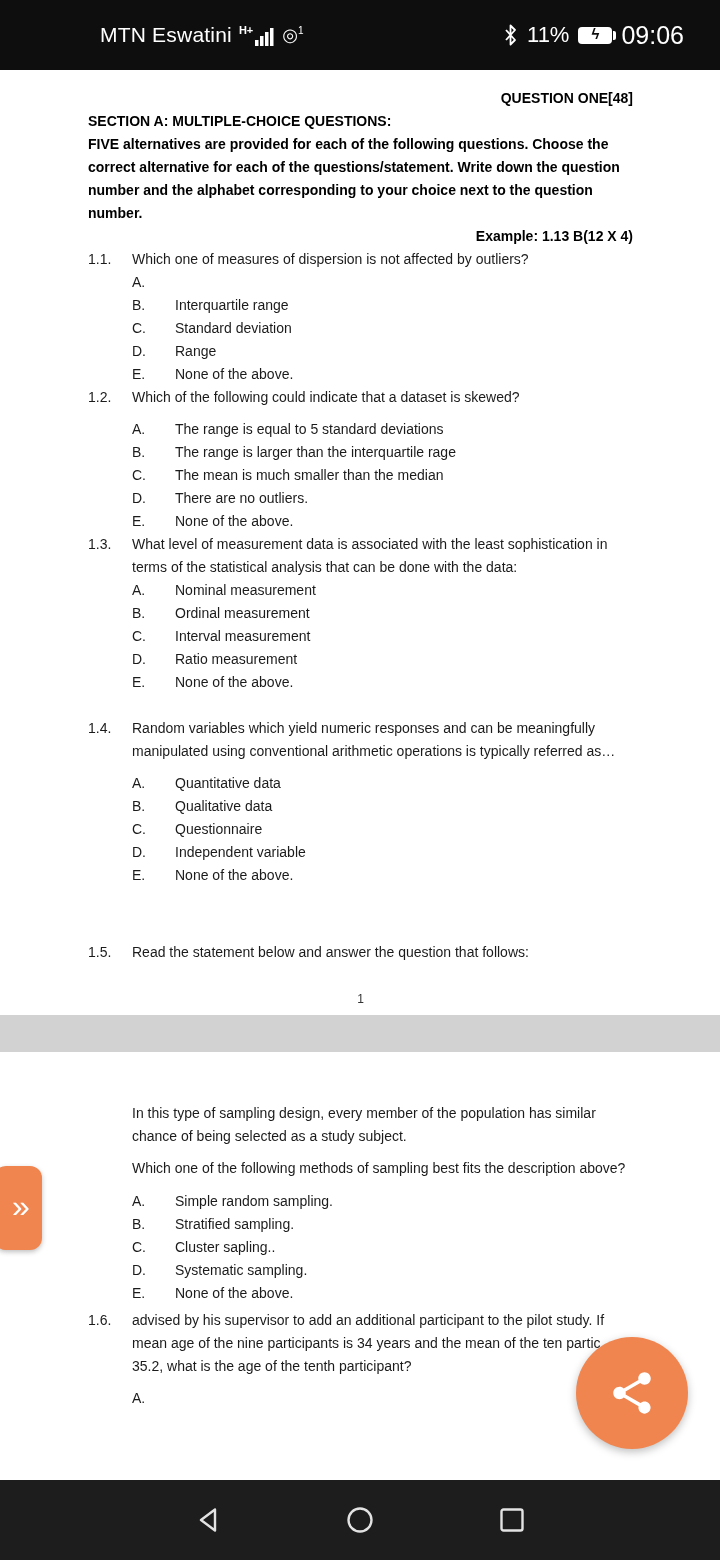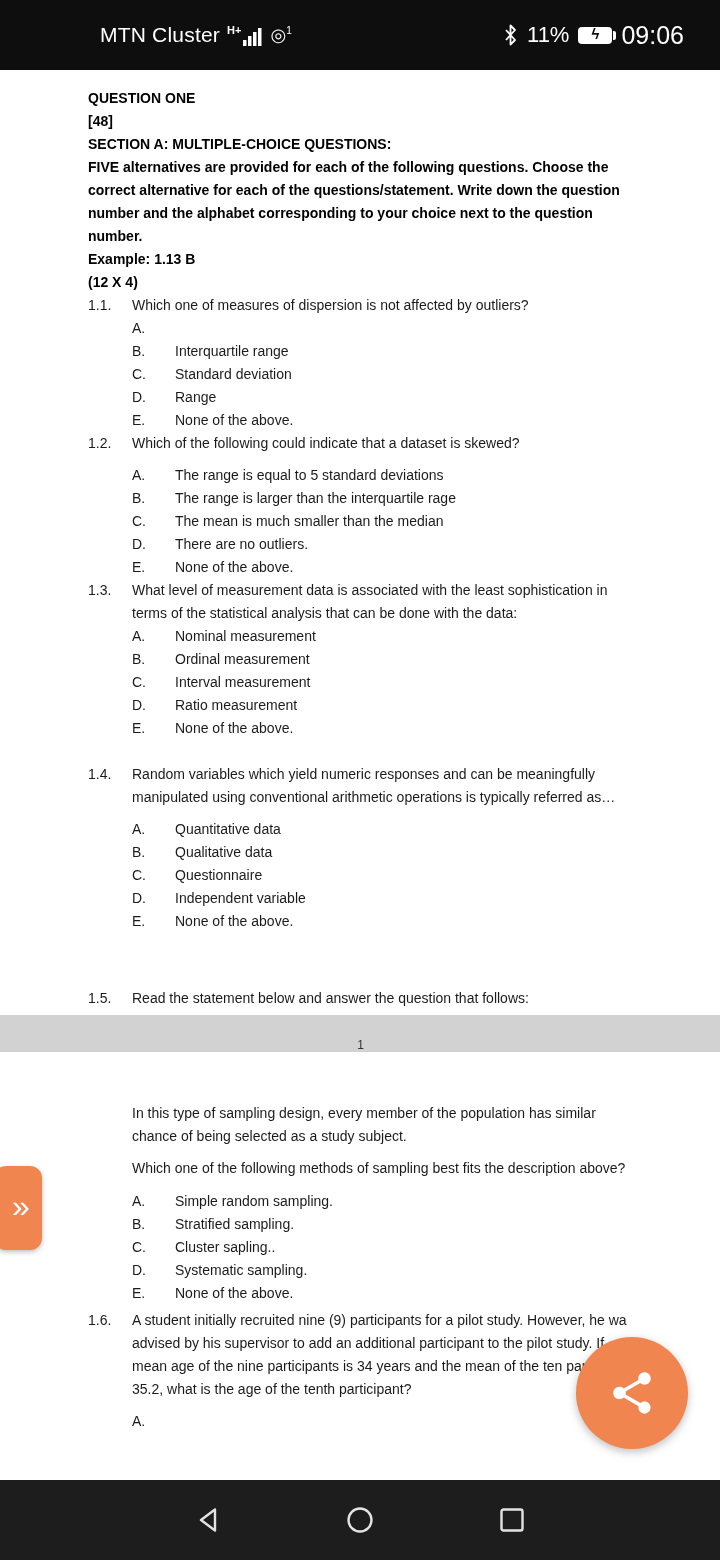--- a/index.html
+++ b/index.html
@@ -39,21 +39,21 @@
   }
   .sb-time { font-size:25px; }
 
   
   .doc { position:absolute; top:70px; left:0; right:0; bottom:80px; }
   .page { background:#ffffff; box-sizing:border-box; color:#1b1b1b; font-size:14px; line-height:23px; }
   .page1 { height:945px; padding:17px 87px 0 88px; }
   .page-gap { height:37px; }
   .page2 { height:428px; padding:50px 80px 0 88px; }
 
-  .header-row, .example-row { display:flex; justify-content:center; font-weight:bold; color:#000;flex-direction:column; }
+  .header-row, .example-row { display:flex; justify-content:flex-end; font-weight:bold; color:#000; }
   .section-title { font-weight:bold; color:#000; }
   .instructions { font-weight:bold; color:#000; margin:0; }
 
   .q-row { display:flex; }
   .q-num { flex:0 0 44px; }
   .q-text { flex:1; }
   .q-line { white-space:nowrap; overflow:hidden; }
   .opt-row { display:flex; padding-left:44px; }
   .opt-label { flex:0 0 43px; }
   .opt-text { flex:1; }
@@ -93,21 +93,21 @@
   .nav-btn {
     width:48px; height:48px; background:transparent; border:none;
     display:flex; align-items:center; justify-content:center; cursor:pointer;
   }
 </style>
 </head>
 <body>
 
 <header class="statusbar">
   <div class="sb-left">
-    <span class="carrier">MTN Cluster</span>
+    <span class="carrier">MTN Eswatini</span>
     <span class="net-badge">
       <span class="net-type">H+</span>
       <svg width="20" height="18" viewBox="0 0 20 18">
         <rect x="0" y="12" width="3.5" height="6" fill="#fff"></rect>
         <rect x="5" y="8" width="3.5" height="10" fill="#fff"></rect>
         <rect x="10" y="4" width="3.5" height="14" fill="#fff"></rect>
         <rect x="15" y="0" width="3.5" height="18" fill="#fff"></rect>
       </svg>
     </span>
     <span class="volte">◎<sup>1</sup></span>
@@ -277,21 +277,20 @@
         </div>
         <div class="opt-row">
           <span class="opt-label">E.</span>
           <span class="opt-text">None of the above.</span>
         </div>
       </div>
     <div id="q16">
         <div class="q-row">
           <span class="q-num">1.6.</span>
           <div class="q-text">
-            <div class="q-line">A student initially recruited nine (9) participants for a pilot study. However, he wa</div>
             <div class="q-line">advised by his supervisor to add an additional participant to the pilot study. If</div>
             <div class="q-line">mean age of the nine participants is 34 years and the mean of the ten partic</div>
             <div class="q-line">35.2, what is the age of the tenth participant?</div>
           </div>
         </div>
         <div class="opt-row optgap">
           <span class="opt-label">A.</span>
         </div>
       </div>
   </section>

